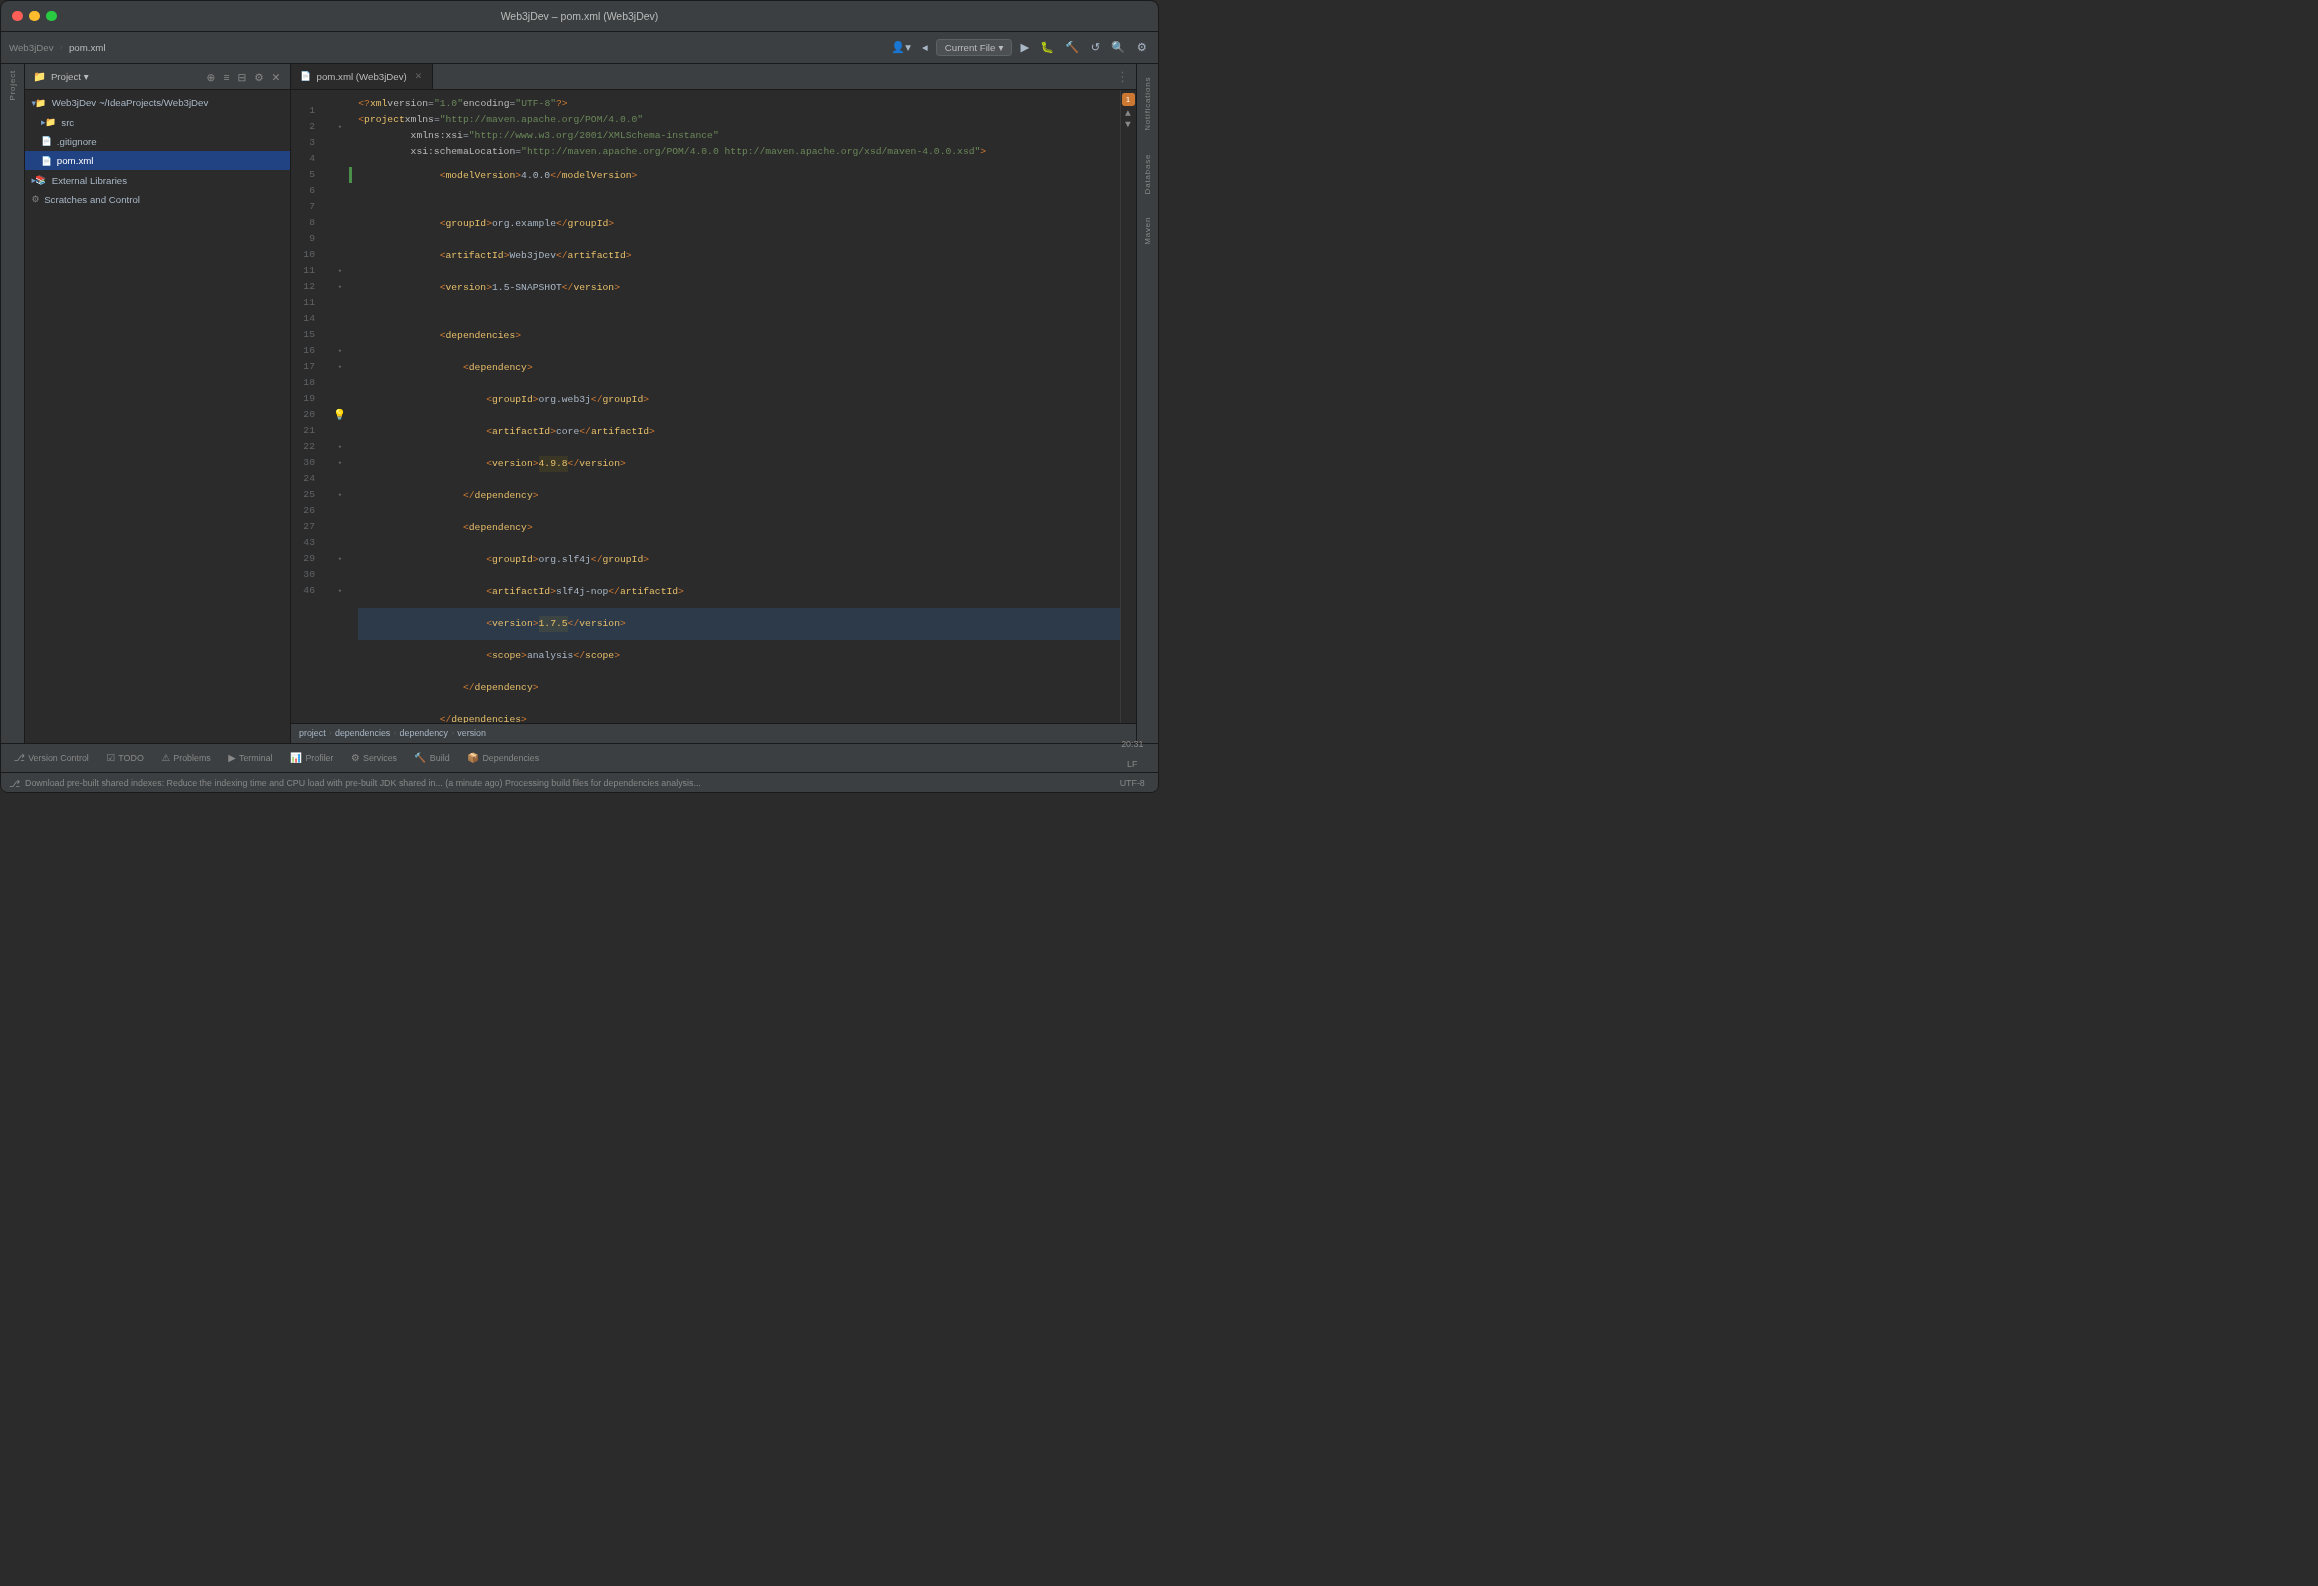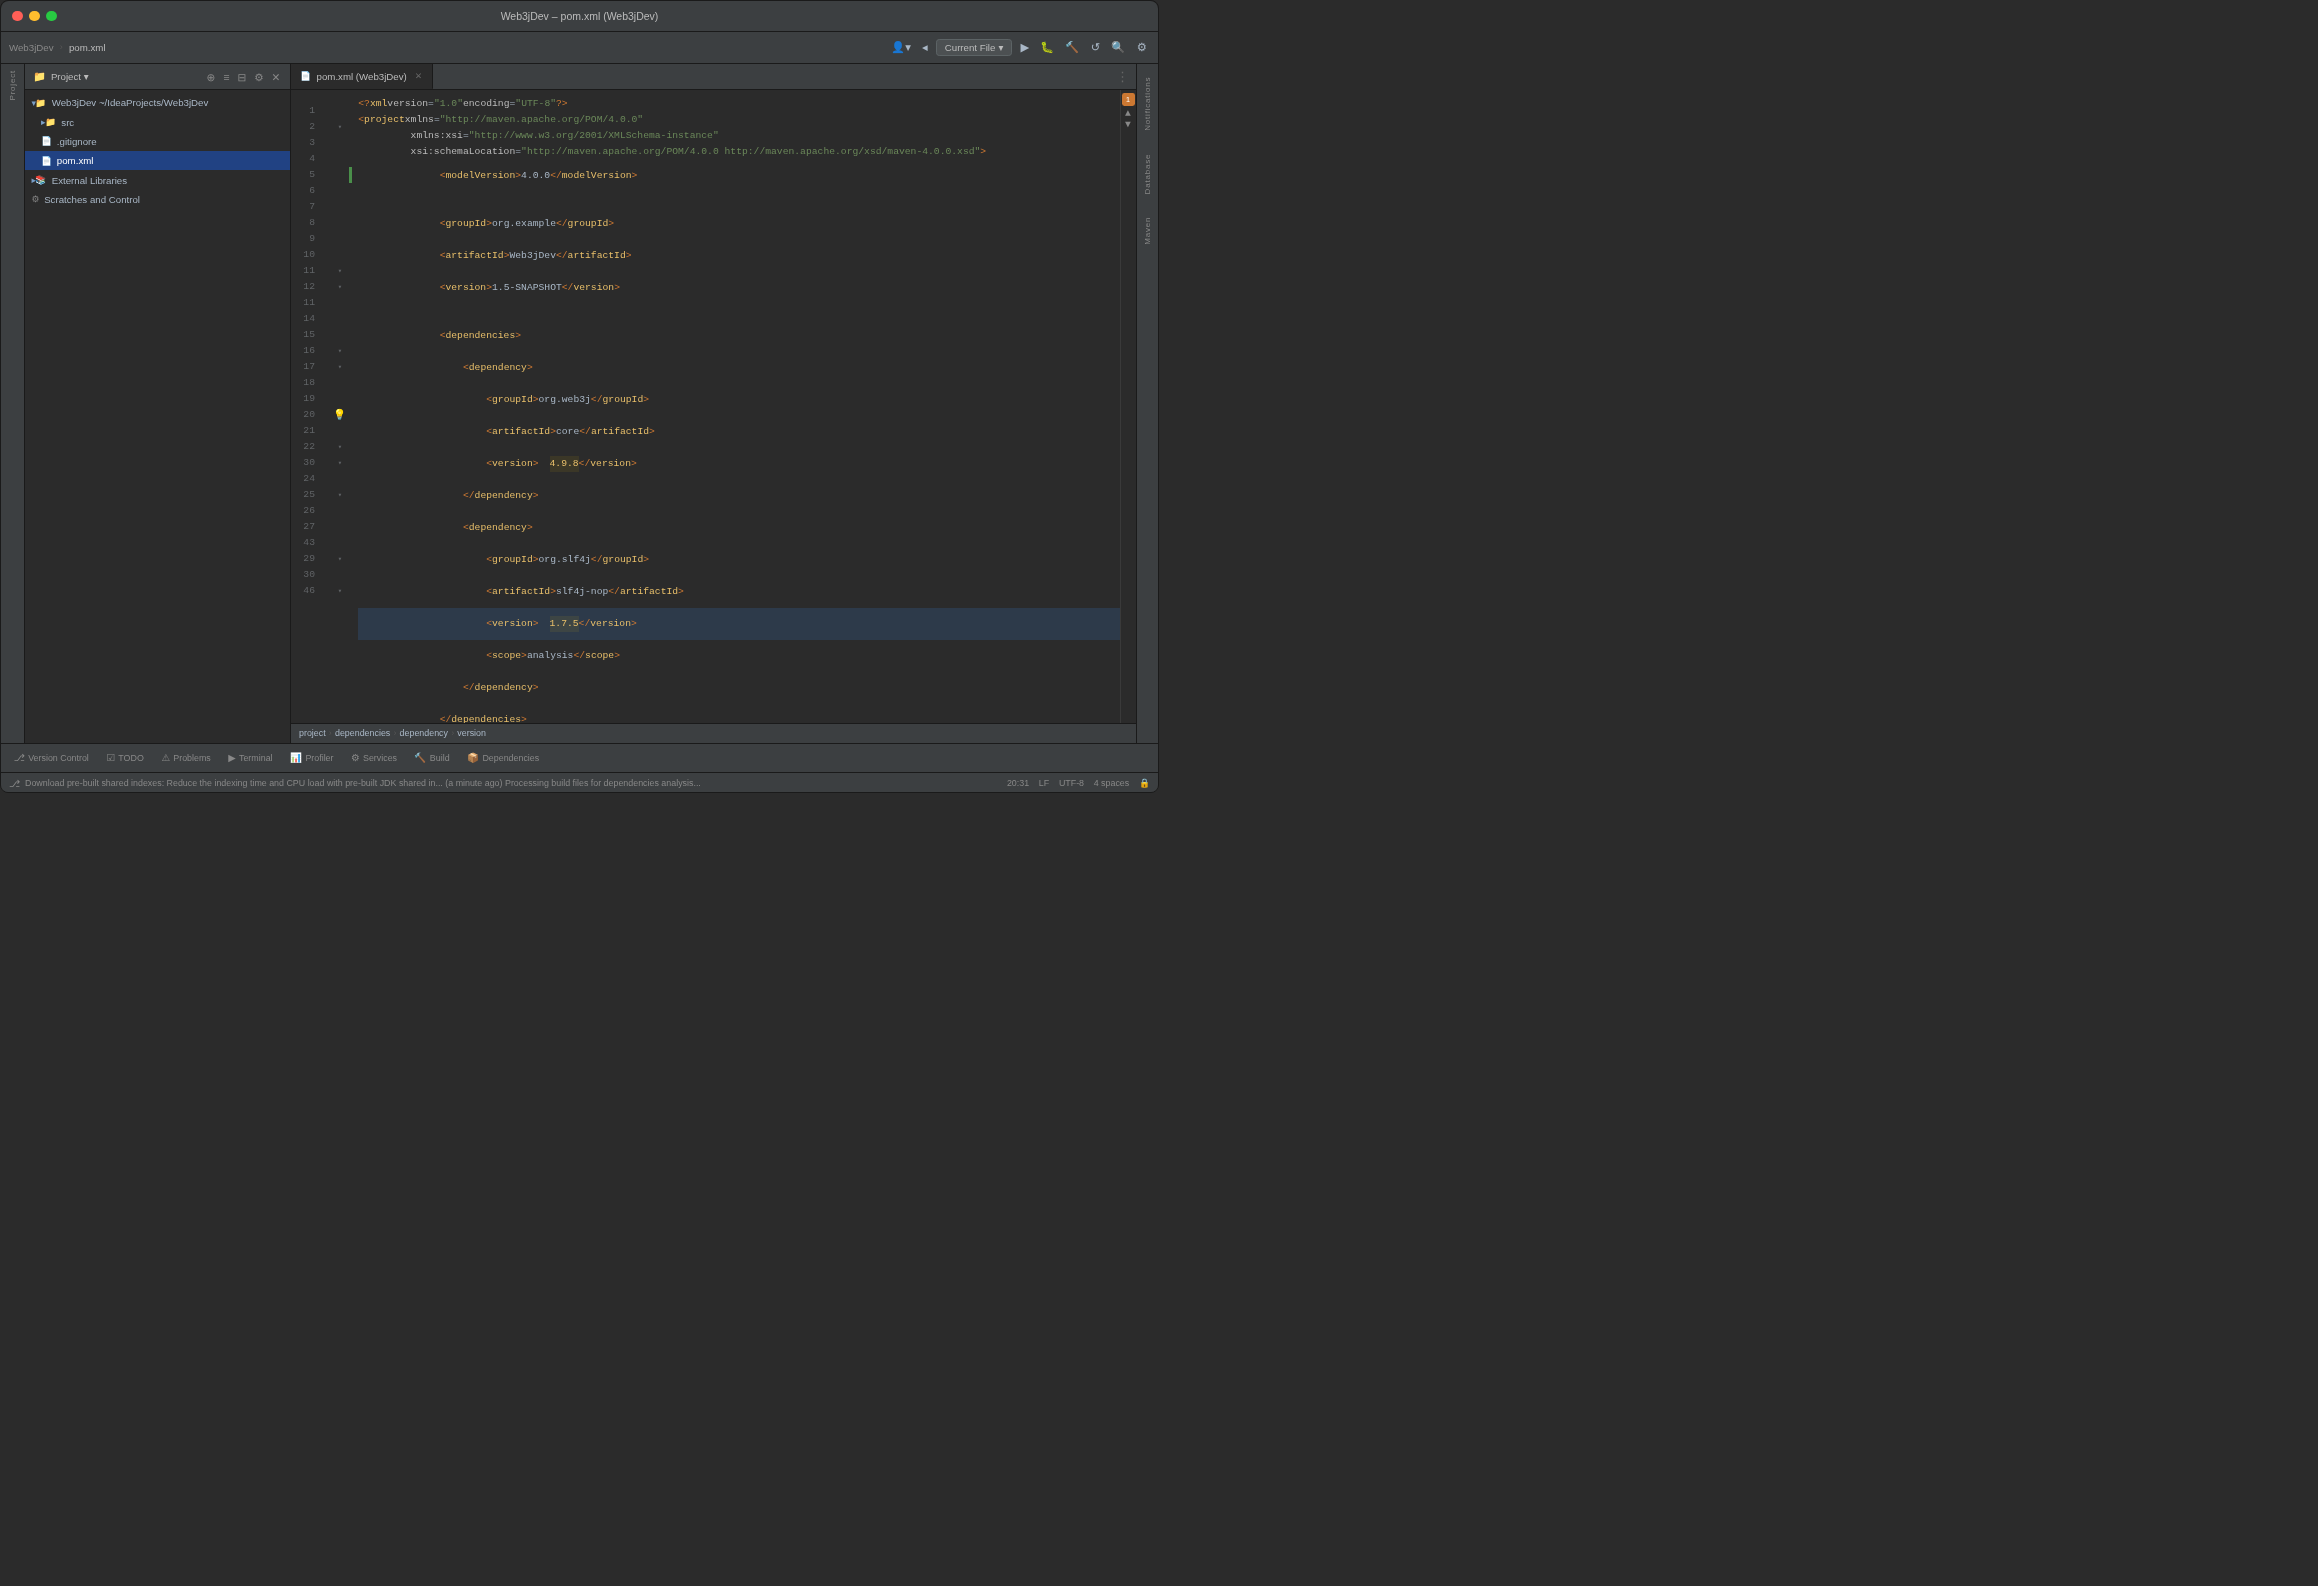--- a/index.html
+++ b/index.html
@@ -273,21 +273,21 @@
     }
     .code-line.highlighted {
       background: #2d3a4a;
     }
     
     .xml-tag { color: #e8bf6a; }
     .xml-bracket { color: #cc7832; }
     .xml-attr { color: #bababa; }
     .xml-attr-val { color: #6a8759; }
     .xml-text { color: #a9b7c6; text-align: right; }
-    .version-highlight { color: #e8bf6a; background: rgba(255,200,0,0.08); margin-left: 11px; }
+    .version-highlight { color: #e8bf6a; background: rgba(255,200,0,0.08); }
 
     
     .editor-breadcrumb {
       background: #3c3f41;
       height: 19.3px;
       display: flex;
       align-items: center;
       padding: 0 8px;
       border-top: 0.8px solid #1a1a1a;
       font-size: 8.9px;
@@ -351,20 +351,21 @@
       flex: 1;
       font-size: 8.9px;
       color: #888;
     }
     .status-right {
       display: flex;
       align-items: center;
       gap: 9.7px;
       font-size: 8.9px;
       color: #888;
+      flex-direction: column;
     }
     .status-item {
       cursor: pointer;
     }
 
     
     .code-content::-webkit-scrollbar { height: 6.4px; }
     .code-content::-webkit-scrollbar-track { background: #2b2b2b; }
     .code-content::-webkit-scrollbar-thumb { background: #5c6060; border-radius: 3.2px; }
     .file-tree::-webkit-scrollbar { width: 4.8px; }

